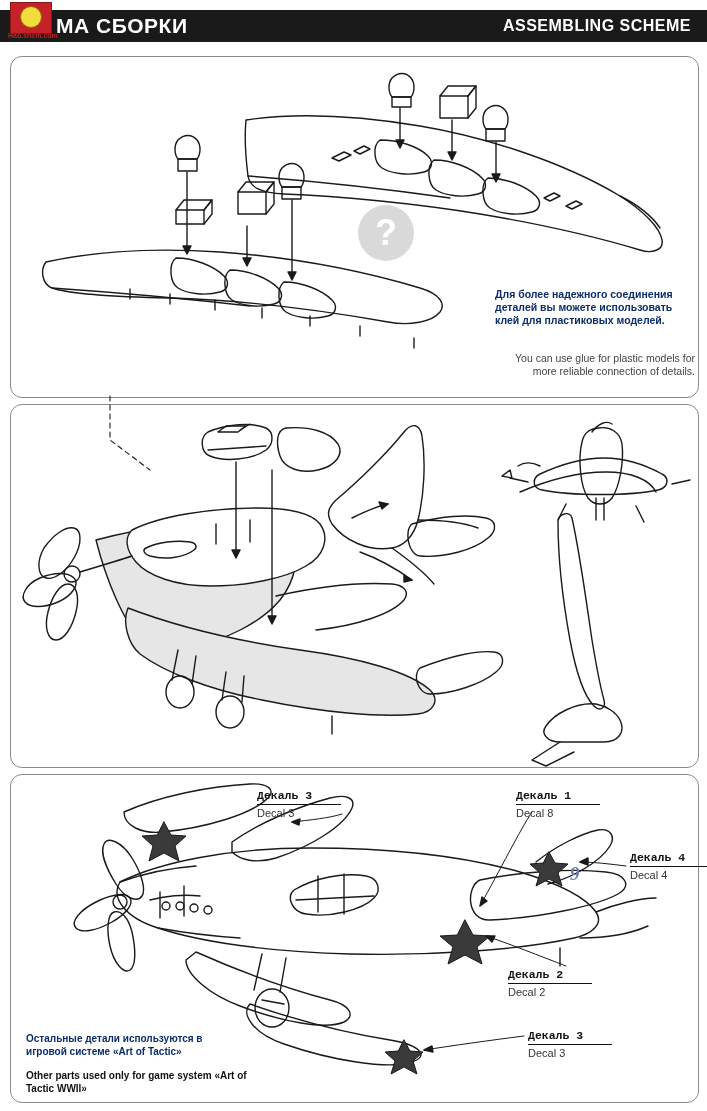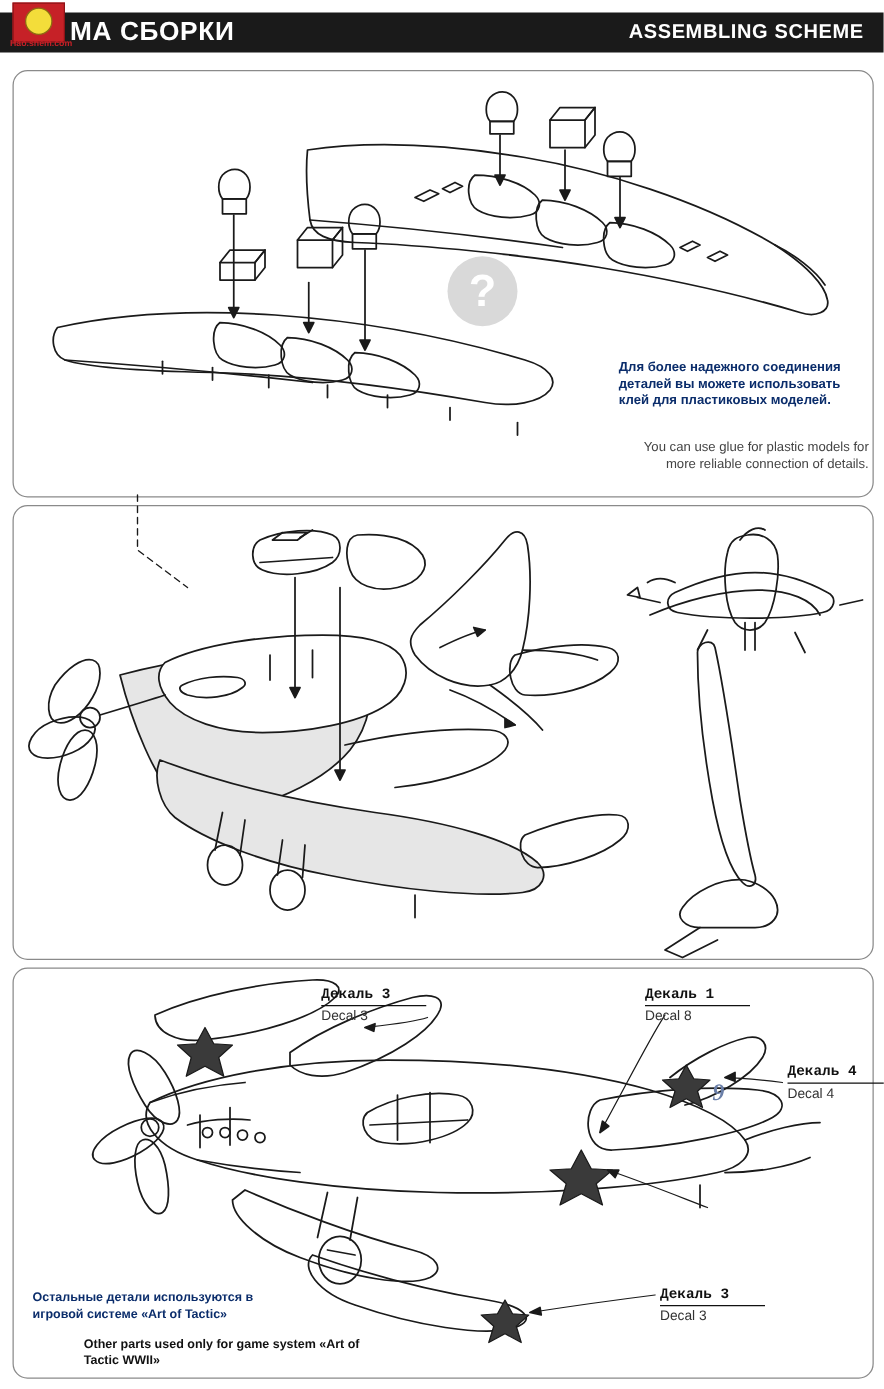--- a/index.html
+++ b/index.html
@@ -24,21 +24,21 @@
   .p3{left:10px;top:774px;width:687px;height:327px;}
 
   svg{display:block;}
   .ov{position:absolute;left:0;top:0;width:707px;height:1111px;pointer-events:none;}
 
   
   .note-ru{position:absolute;left:495px;top:288px;width:195px;font-size:10.5px;font-weight:bold;color:#0b2d6b;line-height:13px;}
   .note-en{position:absolute;left:495px;top:352px;width:200px;font-size:10.5px;color:#444;line-height:13px;text-align:right;}
 
   .foot-ru{position:absolute;left:26px;top:1032px;width:220px;font-size:10px;font-weight:bold;color:#0b2d6b;line-height:13px;}
-  .foot-en{position:absolute;left:26px;top:1069px;width:230px;font-size:10px;font-weight:bold;color:#111;line-height:13px;margin-left:41px;}
+  .foot-en{position:absolute;left:26px;top:1069px;width:230px;font-size:10px;font-weight:bold;color:#111;line-height:13px;}
 
   
   .callout{position:absolute;width:110px;}
   .callout .ru{font-size:11.5px;font-weight:bold;color:#111;line-height:14px;font-family:Liberation Mono, monospace;}
   .callout .en{font-size:11px;color:#333;line-height:14px;}
   .callout .rule{border-top:1px solid #111;margin:1px 0 1px 0;width:84px;}
   .c1{left:468px;top:789px;margin-left:48px;}
   .c2{left:508px;top:968px;}
   .c3{left:257px;top:789px;}
   .c4{left:630px;top:851px;}
@@ -318,20 +318,25 @@
     <div class="rule"></div>
     <div class="en">Decal 8</div>
   </div>
 
   <div class="callout c4">
     <div class="ru">Декаль 4</div>
     <div class="rule"></div>
     <div class="en">Decal 4</div>
   </div>
 
+  <div class="callout c2">
+    <div class="ru">Декаль 2</div>
+    <div class="rule"></div>
+    <div class="en">Decal 2</div>
+  </div>
 
   <div class="callout c5">
     <div class="ru">Декаль 3</div>
     <div class="rule"></div>
     <div class="en">Decal 3</div>
   </div>
 
   <div class="foot-ru">Остальные детали используются в игровой системе «Art of Tactic»</div>
   <div class="foot-en">Other parts used only for game system «Art of Tactic WWII»</div>
 

